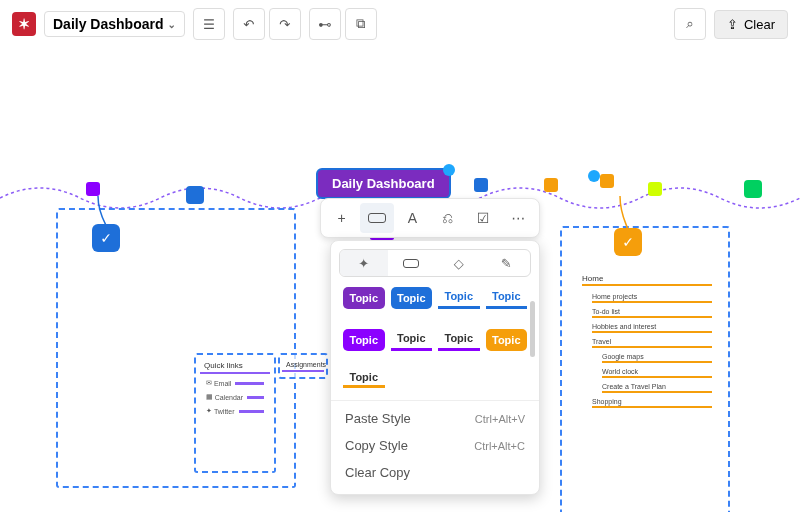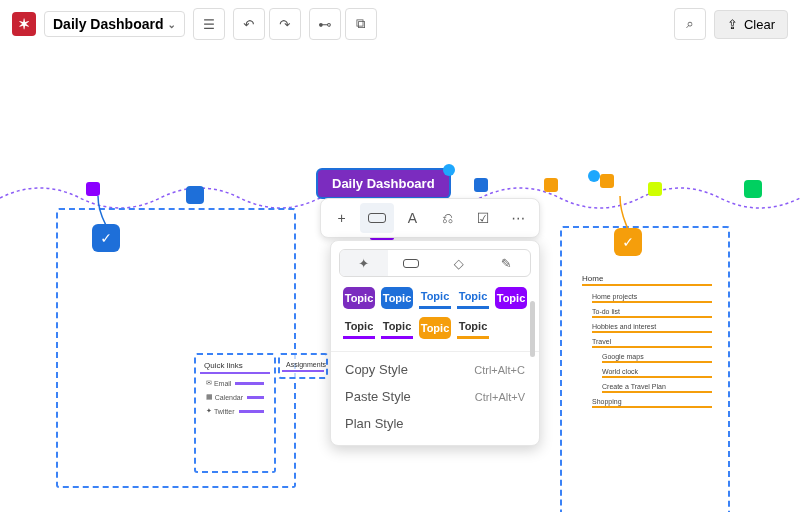--- a/index.html
+++ b/index.html
@@ -64,21 +64,21 @@
 .float-tb .fbtn.active { background: #eef2f7; }
 .rect-icon { width: 18px; height: 10px; border: 1.5px solid #555; border-radius: 3px; }
 
 
 .style-panel { position: absolute; top: 192px; left: 330px; width: 210px; background: #fff; border: 1px solid #e5e5e5; border-radius: 8px; box-shadow: 0 4px 14px rgba(0,0,0,0.18); padding: 0 0 6px; }
 .sp-tabs { display: flex; border-bottom: 1px solid #eee; margin: 8px 8px 10px; border: 1px solid #ddd; border-radius: 6px; overflow: hidden; }
 .sp-tab { flex: 1; height: 26px; display: flex; align-items: center; justify-content: center; cursor: pointer; color: #666; font-size: 13px; }
 .sp-tab.active { background: #f3f4f6; }
 .sp-tab .rect-icon { width: 16px; height: 9px; }
 
-.swatch-grid { display: grid; grid-template-columns: repeat(5, 1fr); gap: 8px 6px; padding: 0 12px 8px; }
+.swatch-grid { display: grid; grid-template-columns: repeat(4, 1fr); gap: 20px 6px; padding: 0 12px 8px; }
 .swatch { height: 22px; border-radius: 5px; display: flex; align-items: center; justify-content: center; font-size: 11px; font-weight: 600; cursor: pointer; }
 .sw-fill-purple { background: #7b2cbf; color: #fff; }
 .sw-fill-blue { background: #1e6fd9; color: #fff; }
 .sw-line-blue { color: #1e6fd9; border-bottom: 3px solid #1e6fd9; border-radius: 0; height: auto; padding-bottom: 2px; }
 .sw-fill-violet { background: #8b00ff; color: #fff; }
 .sw-line-purple { color: #333; border-bottom: 3px solid #8b00ff; border-radius: 0; height: auto; padding-bottom: 2px; }
 .sw-fill-orange { background: #f59e0b; color: #fff; }
 .sw-line-orange { color: #333; border-bottom: 3px solid #f59e0b; border-radius: 0; height: auto; padding-bottom: 2px; }
 
 .scrollbar-fake { position: absolute; right: 4px; top: 60px; width: 5px; height: 56px; background: #d0d0d0; border-radius: 3px; }
@@ -244,25 +244,25 @@
       <div class="swatch sw-fill-violet">Topic</div>
       <div class="swatch sw-line-purple">Topic</div>
       <div class="swatch sw-line-purple">Topic</div>
       <div class="swatch sw-fill-orange">Topic</div>
       <div class="swatch sw-line-orange">Topic</div>
     </div>
     <div class="scrollbar-fake"></div>
     <div class="sp-divider"></div>
     <div class="sp-menu">
       <div class="sp-row">
+        <span>Paste Style</span>
+        <span class="sc">Ctrl+Alt+V</span>
+      </div>
+      <div class="sp-row">
         <span>Copy Style</span>
         <span class="sc">Ctrl+Alt+C</span>
       </div>
       <div class="sp-row">
-        <span>Paste Style</span>
-        <span class="sc">Ctrl+Alt+V</span>
-      </div>
-      <div class="sp-row">
-        <span>Plan Style</span>
+        <span>Clear Copy</span>
       </div>
     </div>
   </div>
 </div>
 
 </body></html>

